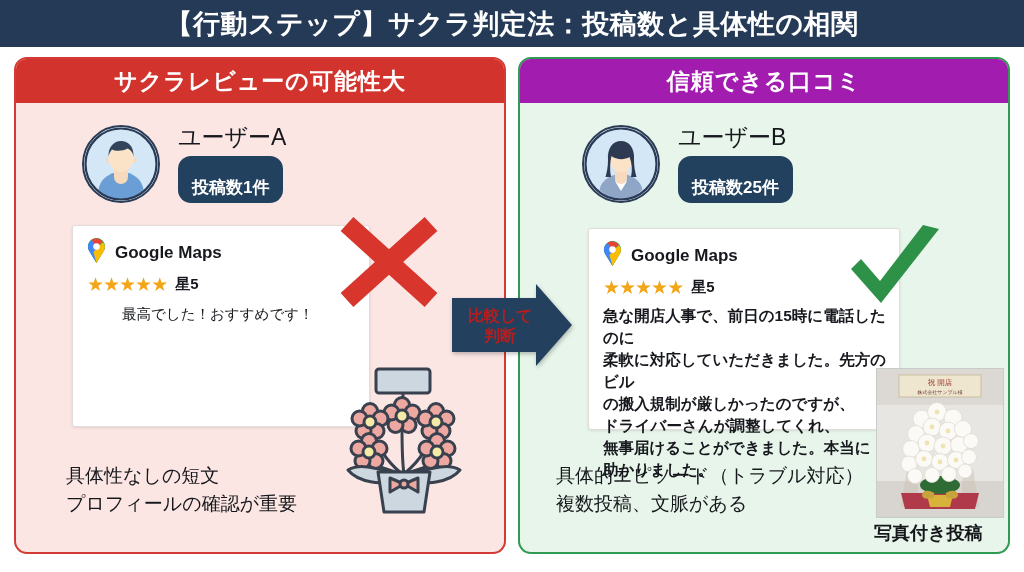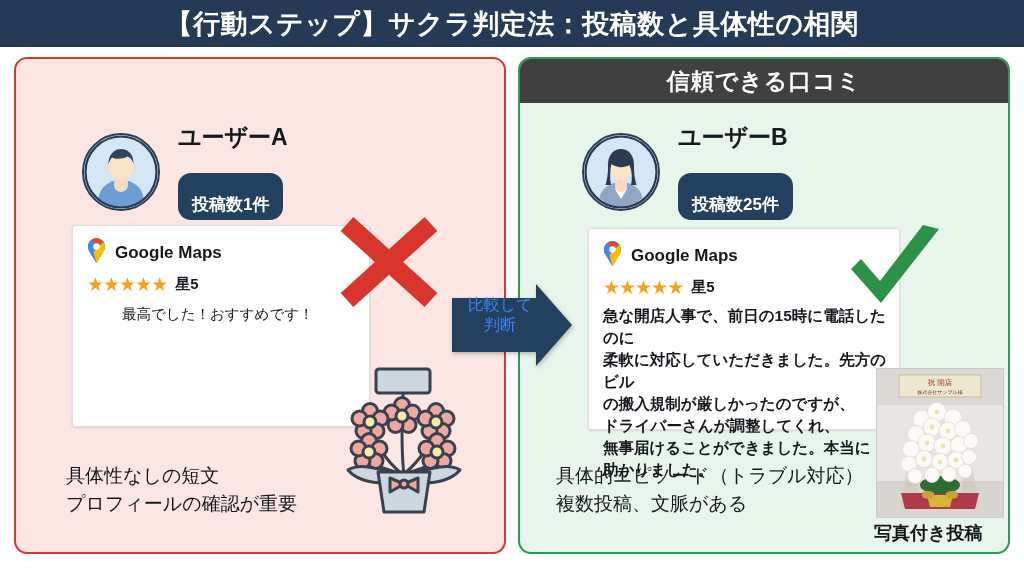--- a/index.html
+++ b/index.html
@@ -36,38 +36,38 @@
   .panel-right{
     left:518px;width:492px;
     background:#e7f5ea;
     border:2px solid #2e9a52;
   }
   .panel-head{
     height:44px;display:flex;align-items:center;justify-content:center;
     color:#ffffff;font-size:23px;font-weight:bold;letter-spacing:1px;
   }
   .head-red{background:#d2332c;}
-  .head-green{background:#404040;font-family:Liberation Serif, serif;}
+  .head-green{background:#a21caf;font-family:Liberation Serif, serif;}
 
   
   .user-row{
     position:absolute;top:66px;left:0;width:100%;
     display:flex;align-items:center;box-sizing:border-box;padding-left:66px;
   }
   .panel-right .user-row{padding-left:62px;}
   .avatar{
     width:74px;height:74px;border-radius:50%;
     border:2px solid #2b3b55;
     position:relative;overflow:hidden;flex:none;
     background:#d7e6f5;
   }
   .user-meta{margin-left:18px;}
   .user-name{
-    font-size:23px;font-weight:bold;color:#16181d;line-height:1.1;
-    margin-bottom:23px;
+    font-size:23px;font-weight:normal;color:#16181d;line-height:1.1;
+    margin-bottom:6px;
   }
   .count-badge{
     display:inline-block;background:#22415f;color:#ffffff;
     font-size:17px;font-weight:bold;border-radius:13px;
     padding:22px 14px 5px 14px;line-height:1.15;
   }
 
   
   .card{
     position:absolute;background:#ffffff;border-radius:3px;
@@ -92,22 +92,22 @@
   .mark-x{left:334px;top:216px;width:110px;height:92px;}
   .mark-check{left:845px;top:225px;width:100px;height:86px;}
 
   
   .arrow-badge{
     position:absolute;left:452px;top:284px;width:120px;height:82px;
     filter:drop-shadow(1px 2px 2px rgba(0,0,0,.25));
   }
   .arrow-text{
     position:absolute;left:452px;top:295px;width:96px;height:62px;
-    display:flex;flex-direction:column;align-items:center;justify-content:flex-start;
-    color:#3b82f6;font-size:16px;font-weight:normal;line-height:1.25;
+    display:flex;flex-direction:column;align-items:center;justify-content:center;
+    color:#b91c1c;font-size:16px;font-weight:bold;line-height:1.25;
     pointer-events:none;
   }
 
   
   .caption{
     position:absolute;font-size:19px;font-weight:normal;color:#15171b;
     line-height:1.45;white-space:pre-line;
   }
   .caption-left{left:66px;top:462px;}
   .caption-right{left:556px;top:462px;}
@@ -128,20 +128,21 @@
 </head>
 <body>
 
 <div id="stage">
 
   <div class="header">
     <div class="header-title">【行動ステップ】サクラ判定法：投稿数と具体性の相関</div>
   </div>
 
   <div class="panel panel-left">
+    <div class="panel-head head-red">サクラレビューの可能性大</div>
 
     <div class="user-row">
       <div class="avatar">
         <svg viewBox="0 0 74 74" width="74" height="74" aria-hidden="true">
           <circle cx="37" cy="37" r="36" fill="#d4e7f7"></circle>
           <path d="M37 45c-12 0-21 7.5-22.5 17.5C20 69 28 72.5 37 72.5s17-3.5 22.5-10C58 52.5 49 45 37 45z" fill="#6b9ed4"></path>
           <path d="M30 40h14v10a7 7 0 0 1-14 0z" fill="#f7d9bd"></path>
           <ellipse cx="37" cy="31" rx="12.5" ry="14" fill="#fbe3c8"></ellipse>
           <path d="M24.5 30c-.5-10 5.5-16 12.5-16s13 5 12.5 16c-.5-5-3-7-6-8.5-4 2.5-12 3-15.5 1-1.5 2-3.2 4.4-3.5 7.5z" fill="#32435c"></path>
           <path d="M23.5 30.5c-2 0-3 2.5-1.5 4.5.8 1.1 2 1.3 2.6.6zM50.5 30.5c2 0 3 2.5 1.5 4.5-.8 1.1-2 1.3-2.6.6z" fill="#f7d9bd"></path>

